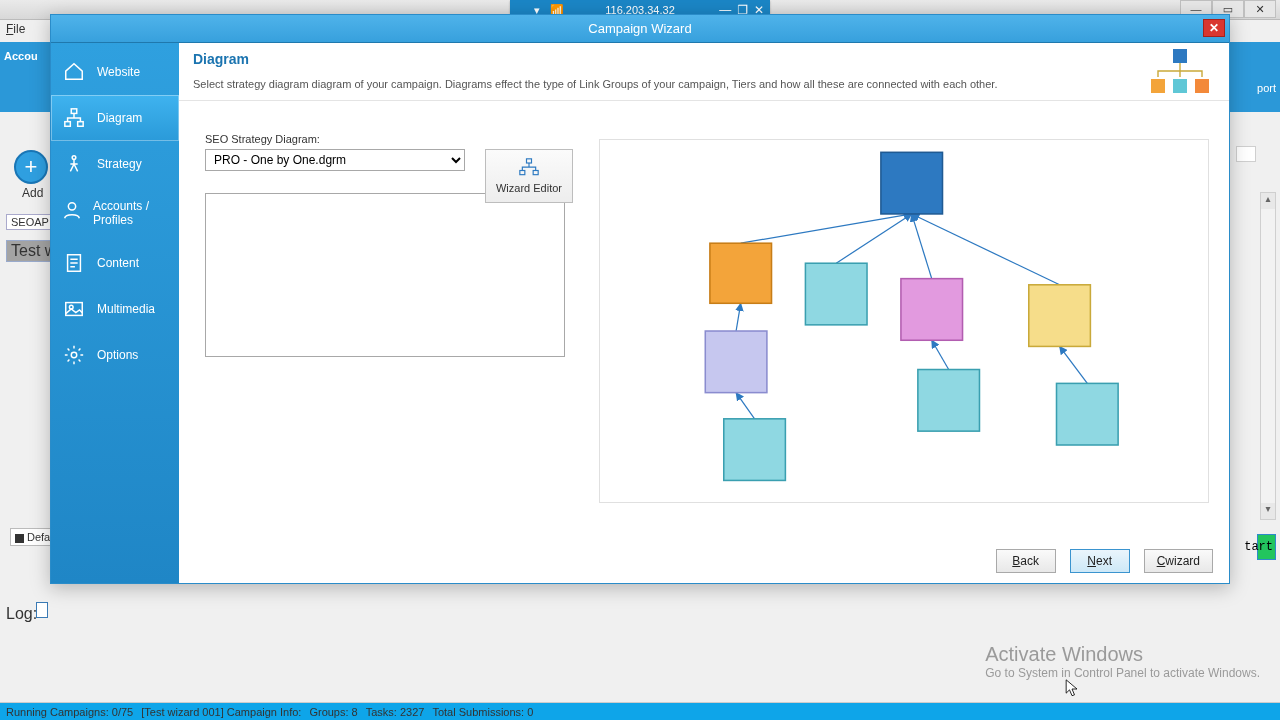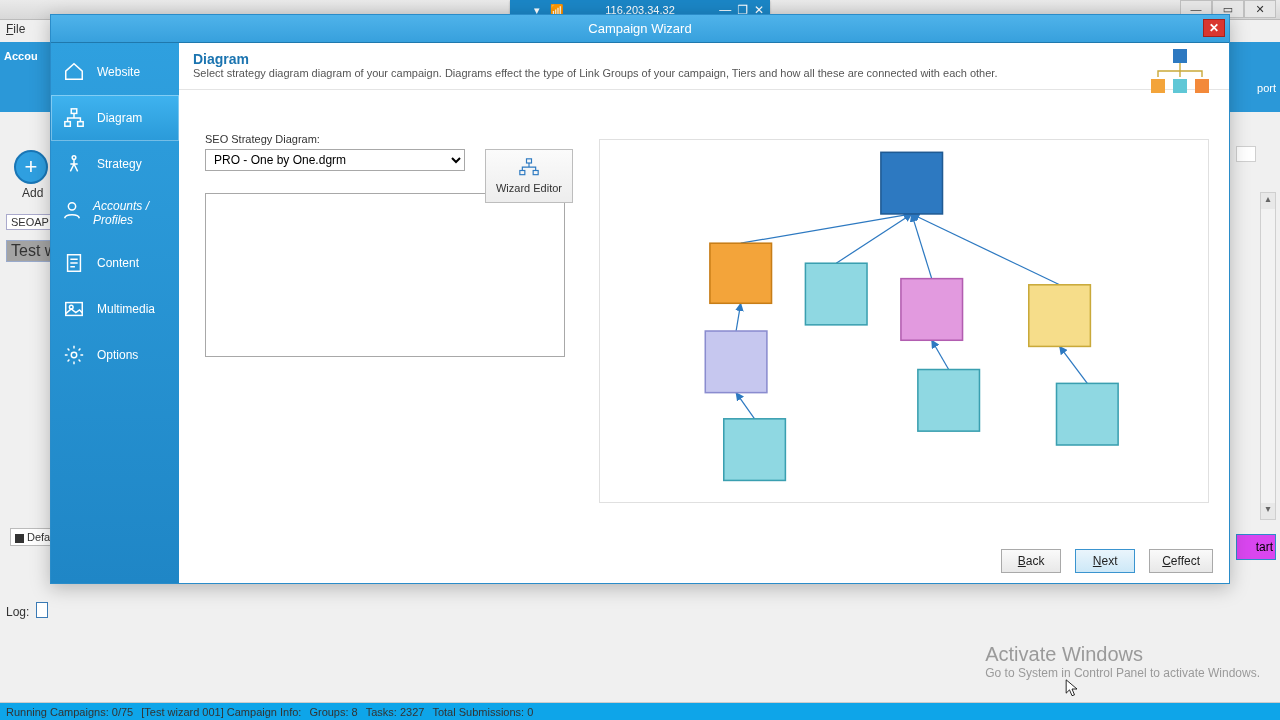--- a/index.html
+++ b/index.html
@@ -28,24 +28,24 @@
 .ribbon-back{ position:absolute; top:42px; left:0; right:0; height:70px;
   background:linear-gradient(#2b98d8,#2b98d8); }
 .addbtn{ position:absolute; top:150px; left:14px; width:34px; height:34px; border-radius:50%;
   background:#2f9fe0; color:#fff; display:flex;align-items:center;justify-content:center;
   border:2px solid #1976b6; font-size:22px;}
 .addlbl{ position:absolute; top:186px; left:22px; font-size:12px; color:#333;}
 .seoap{ position:absolute; top:214px; left:6px; font-size:11px; color:#333; border:1px solid #aac; padding:1px 4px; background:#fff;}
 .testw{ position:absolute; top:240px; left:6px; font-size:16px; color:#333; background:#a3a3a3; border:1px solid #9ac; padding:1px 4px;}
 .defchip{ position:absolute; top:528px; left:10px; font-size:11px; color:#333; border:1px solid #bbb; padding:2px 4px; background:#fff;}
 .defchip .sq{display:inline-block;width:9px;height:9px;background:#333;margin-right:3px;vertical-align:middle;}
-.loglbl{ position:absolute; top:605px; left:6px; font-size:12px; color:#333;}
+.loglbl{ position:absolute; top:605px; left:6px; font-size:16px; color:#333;}
 .logbx{ position:absolute; top:602px; left:36px; width:12px; height:16px; border:1px solid #3a7ab5; background:#fff;}
-.rightstart{ position:absolute; top:534px; right:4px; width:40px; height:26px; border:1px solid #2e8aca;
-  background:#d946ef; font-size:12px; display:flex; align-items:center; justify-content:flex-end; padding-right:2px; }
+.rightstart{ position:absolute; top:534px; right:4px; width:19px; height:26px; border:1px solid #2e8aca;
+  background:#22c55e; font-size:12px; display:flex; align-items:center; justify-content:flex-end; padding-right:2px;font-family:Liberation Mono, monospace; }
 .rightport{ position:absolute; top:82px; right:4px; font-size:11px; color:#fff;}
 .rvscroll{ position:absolute; top:192px; right:4px; width:16px; bottom:200px; border:1px solid #cfcfcf; background:#f2f2f2;}
 .rvscroll .up,.rvscroll .dn{height:16px;background:#e8e8e8;text-align:center;font-size:10px;color:#666;}
 .rvscroll .dn{position:absolute;bottom:0;left:0;right:0;}
 .smalltool{position:absolute;top:146px;right:24px;width:20px;height:16px;border:1px solid #cfcfcf;background:#fff;}
 
 .statusbar{ position:absolute; bottom:0; left:0; right:0; height:18px; background:#0ea5e9;
   border-top:1px solid #ccc; font-size:11px; color:#333; display:flex; gap:8px;
   align-items:center; padding:0 6px;}
 .statusbar span{white-space:nowrap;}
@@ -68,27 +68,27 @@
 
 
 .nav{ width:128px; background:linear-gradient(#2fa0df,#1f86c6); color:#fff; padding-top:6px;}
 .nav-item{ display:flex; align-items:center; gap:10px; padding:12px 10px; font-size:12px;
   cursor:pointer;}
 .nav-item.active{ background:linear-gradient(#3fb3ef,#2a9ad9); box-shadow:inset 0 0 0 1px rgba(255,255,255,.35);}
 .nav-item.active::after{ content:""; position:absolute;}
 .nav-ico{ width:26px; height:22px; display:flex; align-items:center; justify-content:center;}
 .nav-ico svg{ stroke:#fff; fill:none;}
 .nav-item.two{ align-items:flex-start;}
-.nav-item.two .lbl{ line-height:1.2;font-style:italic;}
+.nav-item.two .lbl{ line-height:1.2;}
 
 
 .pane{ flex:1; position:relative; background:#fff;}
 .hdr{ padding:8px 14px 4px; }
 .hdr h2{ color:#1b74b0; font-size:14px; font-weight:600; }
-.hdr p{ color:#555; font-size:11px; margin-top:0;}
+.hdr p{ color:#555; font-size:11px; margin-top:11px;}
 .hdr-ico{ position:absolute; right:18px; top:6px;}
 
 .divider{ height:1px; background:#e4e4e4; margin:6px 0 0 0;}
 
 .form-area{ position:absolute; top:90px; left:26px; width:370px;}
 .form-area label{ font-size:11px; color:#333; display:block; margin-bottom:4px;}
 .sel{ width:260px; height:22px; border:1px solid #a8a8a8; font-size:12px; padding:0 4px; background:#fff;}
 .desc{ width:360px; height:164px; border:1px solid #a8a8a8; resize:none; font-size:12px; padding:4px;
   background:#fff; overflow-y:scroll;}
 .dedit{ position:absolute; top:0px; left:280px; width:88px; height:54px; border:1px solid #bdbdbd;
@@ -305,21 +305,21 @@
               <rect x="318" y="298" width="80" height="80" fill="#8fd8e2" stroke="#3a9fb0" stroke-width="2"></rect>
               <rect x="498" y="316" width="80" height="80" fill="#8fd8e2" stroke="#3a9fb0" stroke-width="2"></rect>
               <rect x="66" y="362" width="80" height="80" fill="#8fd8e2" stroke="#3a9fb0" stroke-width="2"></rect>
             </g>
         </svg>
       </div>
 
       <div class="footer">
         <button class="btn"><u>B</u><span>ack</span></button>
         <button class="btn primary"><u>N</u><span>ext</span></button>
-        <button class="btn"><u>C</u><span>effect</span></button>
+        <button class="btn"><u>C</u><span>wizard</span></button>
       </div>
 
       <div class="cursor" style="left:886px; top:636px;">
         <svg viewBox="0 0 16 24">
             <path d="M1 1l0 16 4-4 3 7 3-1-3-7 6 0z" fill="#fff" stroke="#000" stroke-width="1"></path>
           </svg>
       </div>
     </div>
   </div>
 </div>

